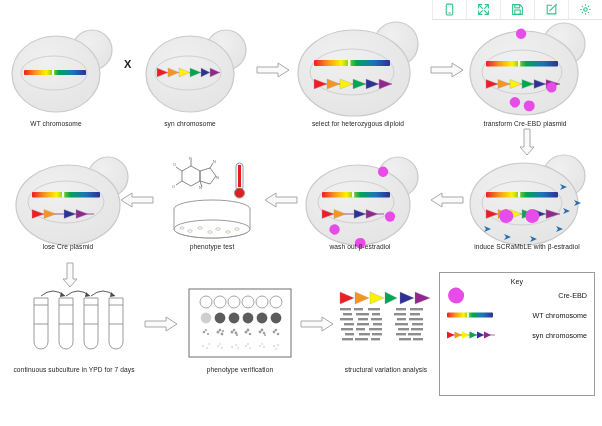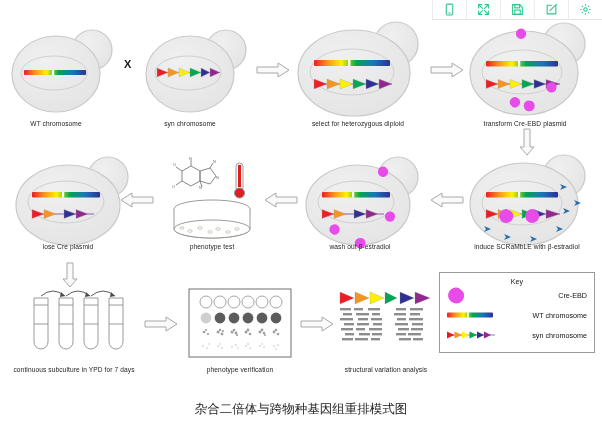--- a/index.html
+++ b/index.html
@@ -526,21 +526,21 @@
         <rect x="4" y="50" width="11" height="2.4"></rect>
           <rect x="17" y="50" width="13" height="2.4"></rect>
           <rect x="33" y="50" width="9" height="2.4"></rect>
         <rect x="61" y="50" width="12" height="2.4"></rect>
           <rect x="75" y="50" width="10" height="2.4"></rect>
       </g>
     </svg>
   </div>
   <div class="caption-sm" style="left:386px; top:366px;">structural variation analysis</div>
 
-  <div class="legend" style="left:439px; top:272px; width:156px; height:81px;">
+  <div class="legend" style="left:439px; top:272px; width:156px; height:124px;">
     <div class="legend-title">Key</div>
 
     <div class="legend-row">
       <span class="legend-glyph">
         <svg width="20" height="20" viewBox="0 0 20 20">
           <path d="M17,10 a8,8 0 1,1 -2.3,-5.6 L17,10 z" transform="rotate(-25 10 10)" fill="#e84ce8"></path>
         </svg>
       </span>
       <span class="legend-label">Cre-EBD</span>
     </div>
@@ -565,15 +565,14 @@
           <polygon points="15,1.6 22.5,5 15,8.4" fill="#fff200"></polygon>
           <polygon points="22.5,1.6 30,5 22.5,8.4" fill="#00a651"></polygon>
           <polygon points="30,1.6 37,5 30,8.4" fill="#2e3192"></polygon>
           <polygon points="37,1.6 44,5 37,8.4" fill="#92278f"></polygon>
         </svg>
       </span>
       <span class="legend-label">syn chromosome</span>
     </div>
   </div>
 
-  <div class="figure-caption">杂合二倍体与跨物种基因组重排模式图</div>
 
 </div>
 
 </body></html>

